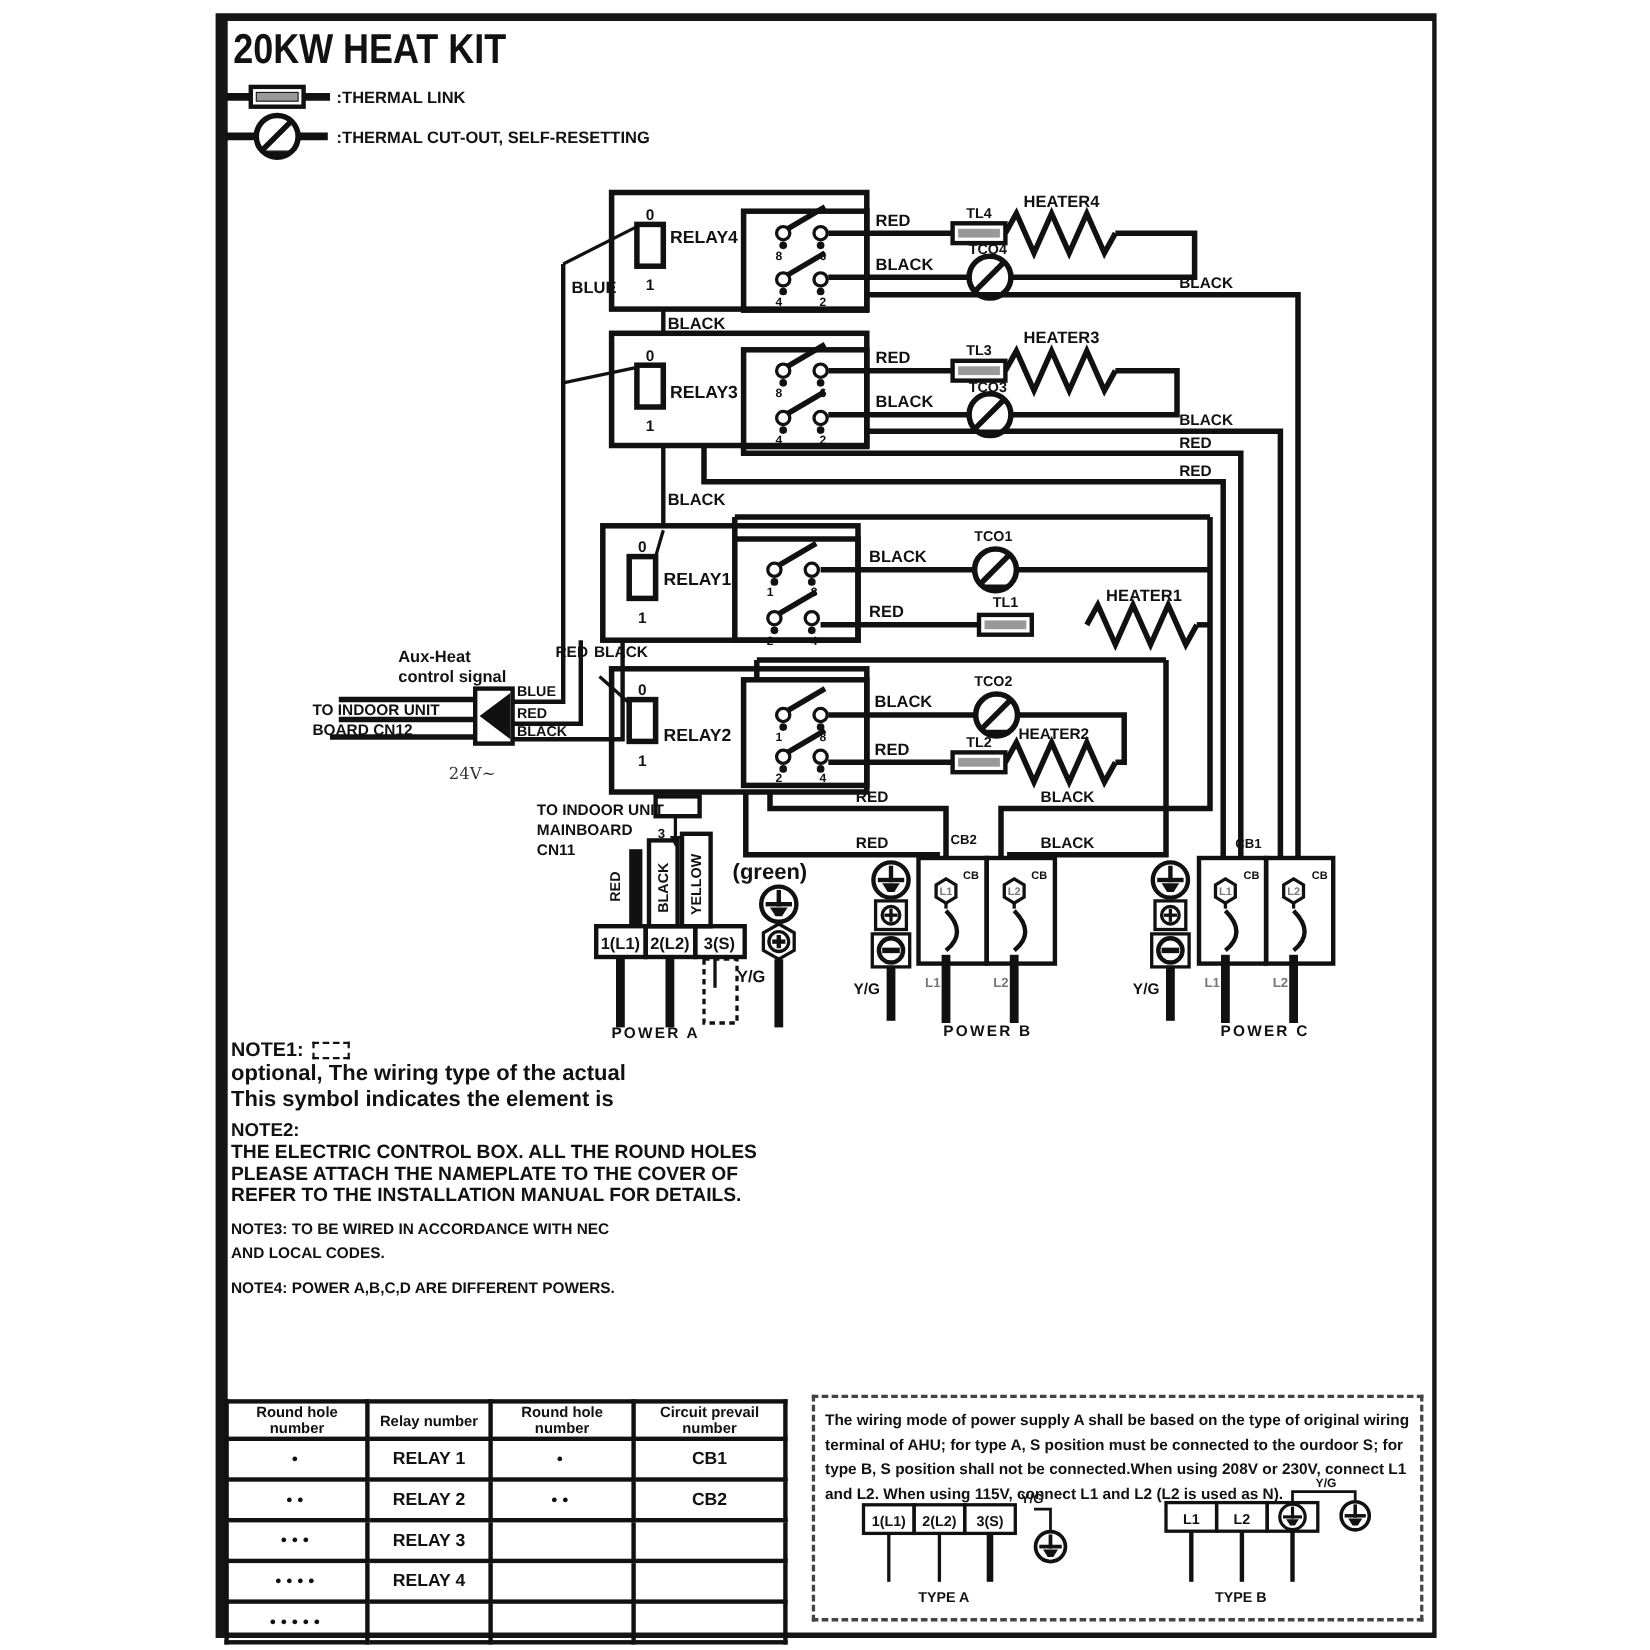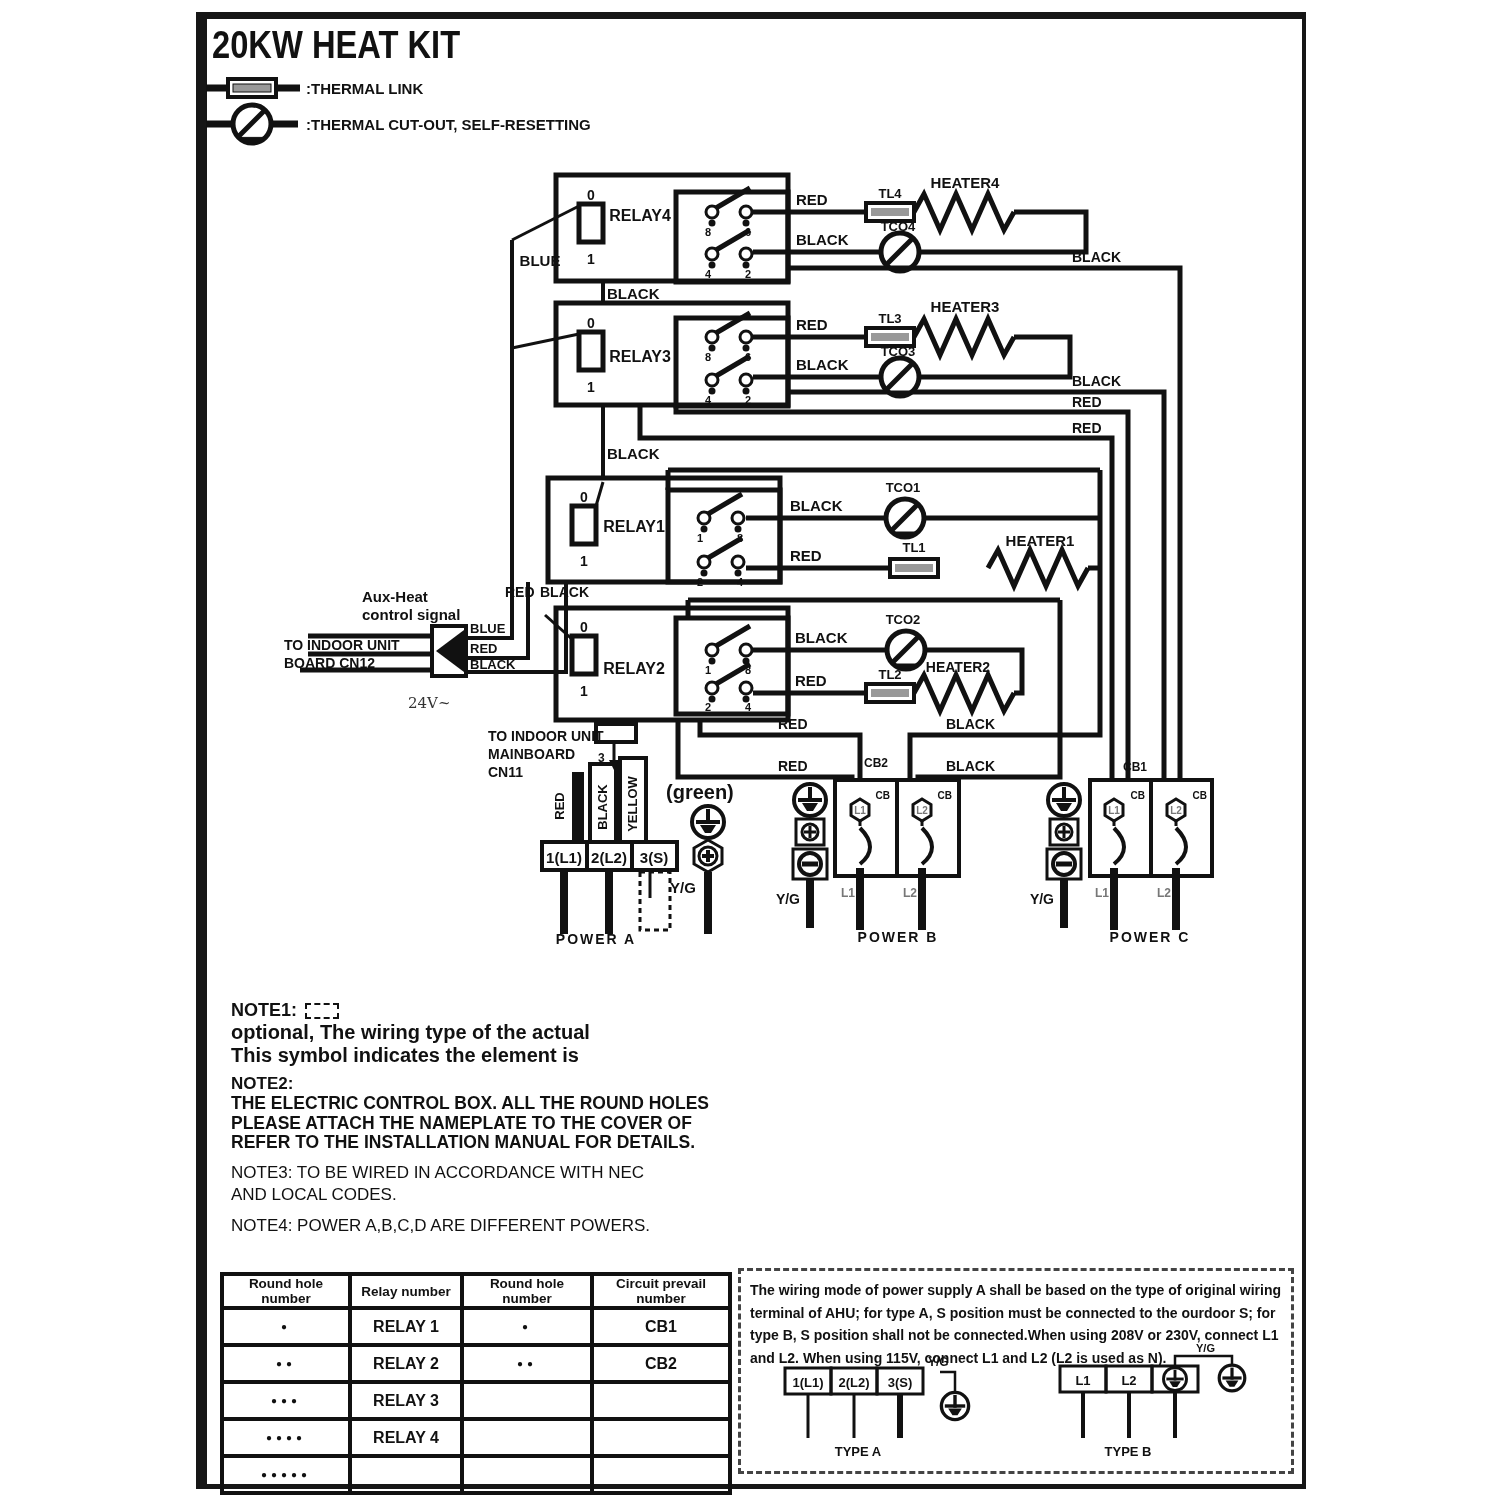--- a/index.html
+++ b/index.html
@@ -4,31 +4,31 @@
 <style>
   html,body{margin:0;padding:0;}
   body{width:1500px;height:1500px;background:#fff;position:relative;overflow:hidden;
        font-family:"Liberation Sans",sans-serif;color:#111;}
   .frame{position:absolute;left:196px;top:12px;width:1095px;height:1465px;
          border-left:11px solid #161616;border-top:7px solid #161616;
          border-right:4px solid #161616;border-bottom:5px solid #161616;}
   .title{position:absolute;left:212px;top:24px;font-size:38px;font-weight:800;
          transform:scaleX(0.86);transform-origin:left;white-space:nowrap;}
   
-  .notes{position:absolute;left:210px;top:1000px;width:525px;margin-left:21px;}
+  .notes{position:absolute;left:210px;top:944px;width:525px;}
   .note-row{display:flex;align-items:center;gap:8px;}
   .nt1{font-size:18px;font-weight:bold;}
   .dashedbox{display:inline-block;width:30px;height:12px;border:2px dashed #111;}
   .nbig{font-size:20px;font-weight:bold;line-height:23px;}
   .n2t{font-size:17px;font-weight:bold;margin-top:7px;}
   .n2l{font-size:17.5px;font-weight:bold;line-height:19.5px;}
-  .n3l{font-size:17px;font-weight:normal;line-height:22px;}
+  .n3l{font-size:14px;font-weight:bold;line-height:22px;}
   .mt8{margin-top:9px;}
   
-  .tblwrap{position:absolute;left:220px;top:1272px;}
+  .tblwrap{position:absolute;left:204px;top:1272px;}
   table{border-collapse:collapse;}
   th,td{border:4px solid #111;text-align:center;padding:0;}
   th{font-size:13.5px;font-weight:bold;height:30px;}
   td{font-size:16px;font-weight:bold;height:33px;}
   .holes{font-size:10px;letter-spacing:4px;}
   
   .infobox{position:absolute;left:738px;top:1268px;width:532px;height:192px;
            border:3px dashed #444;padding:8px 9px 0 9px;
            font-size:14px;font-weight:bold;line-height:22.5px;}
   

